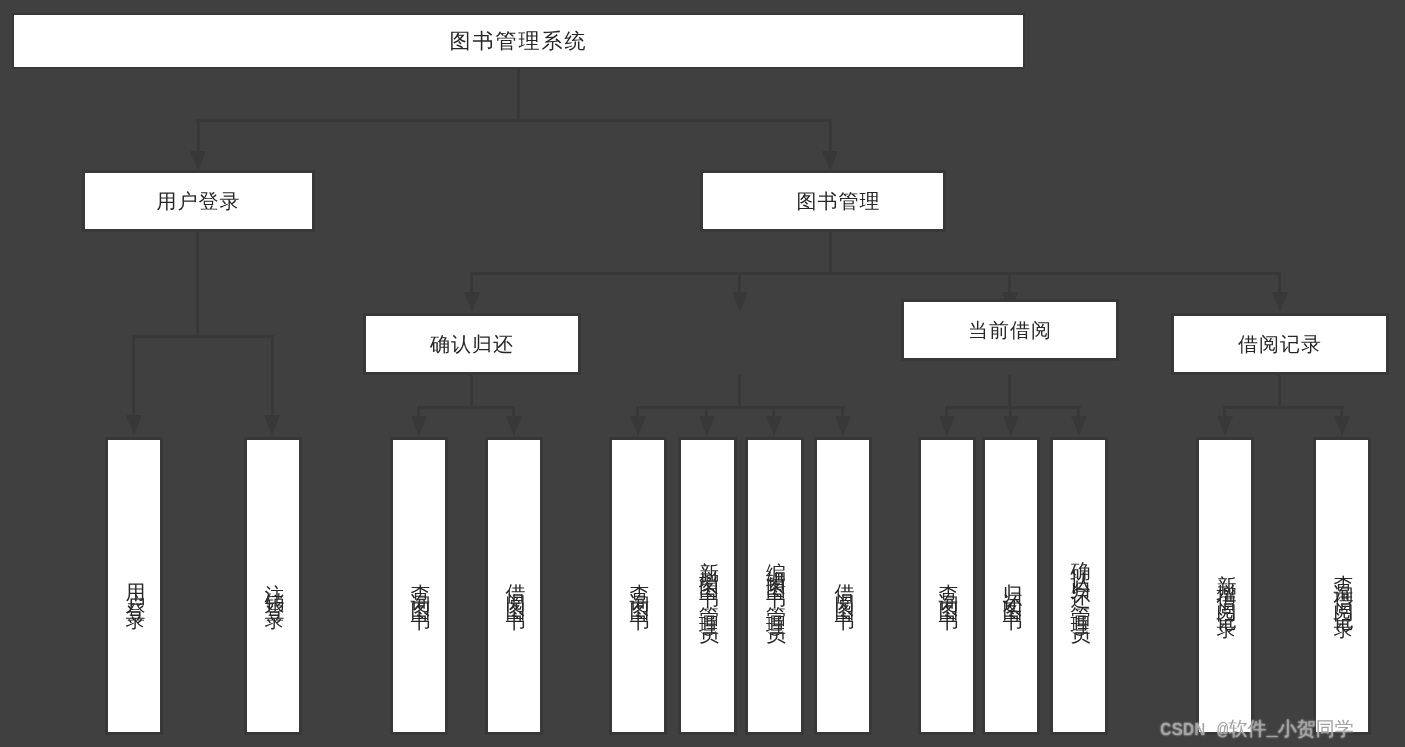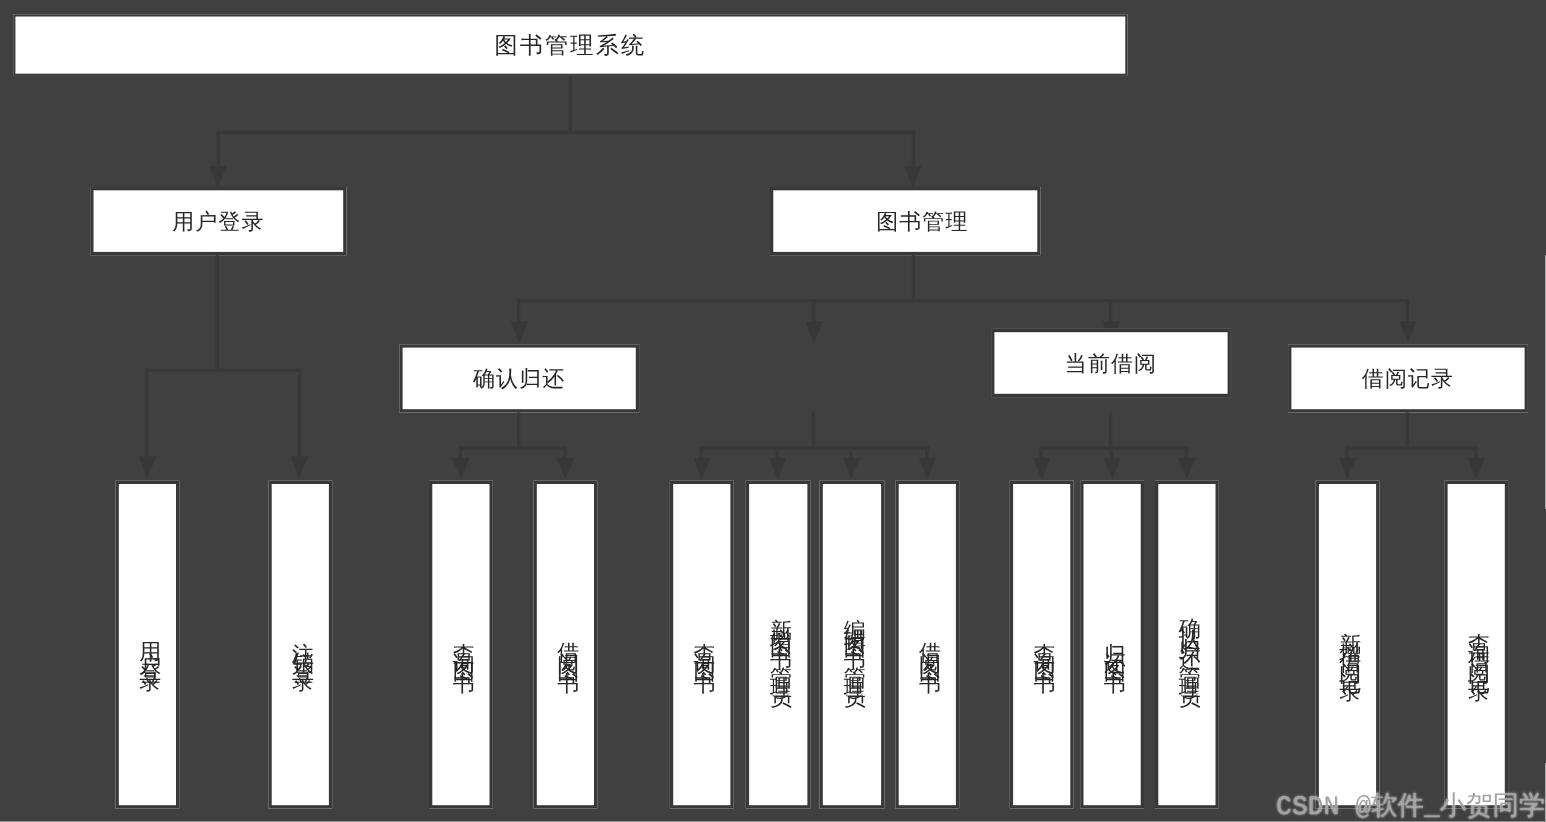--- a/index.html
+++ b/index.html
@@ -52,22 +52,22 @@
     height: 0;
     border-left: 8px solid transparent;
     border-right: 8px solid transparent;
     border-top: 20px solid #383838;
   }
   .watermark {
     position: absolute;
     left: 1160px;
     top: 716px;
     width: 245px;
-    text-align: center;
-    font-size: 24px;
+    text-align: left;
+    font-size: 19px;
     color: #a3a3a3;
     text-shadow: 0 0 2px #ffffff;
     white-space: nowrap;
   }
 </style>
 </head>
 <body>
 
 <div id="canvas">
 

